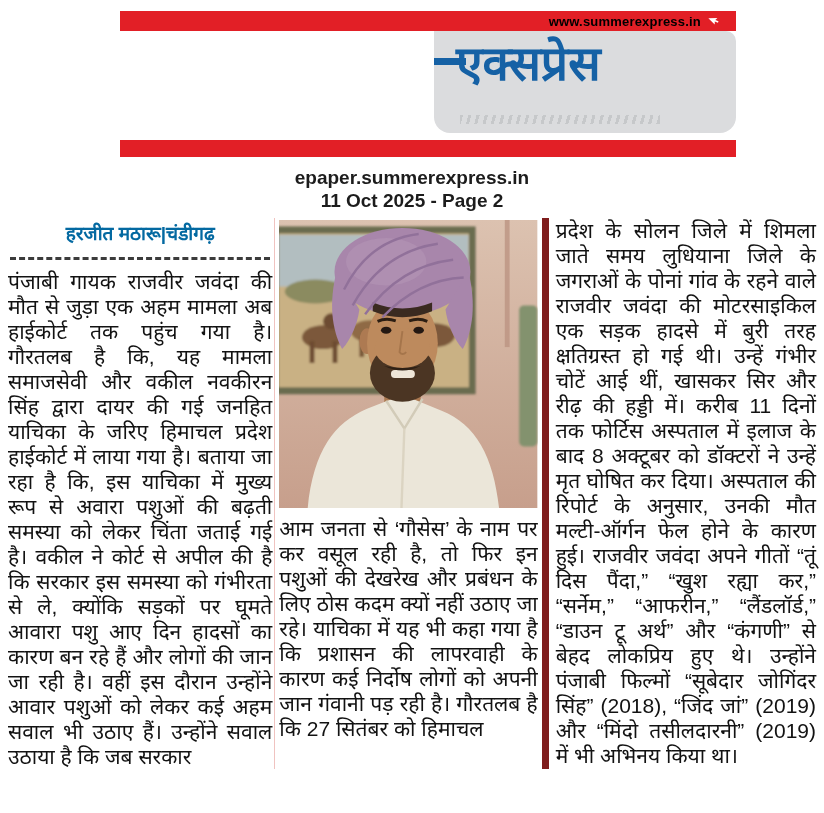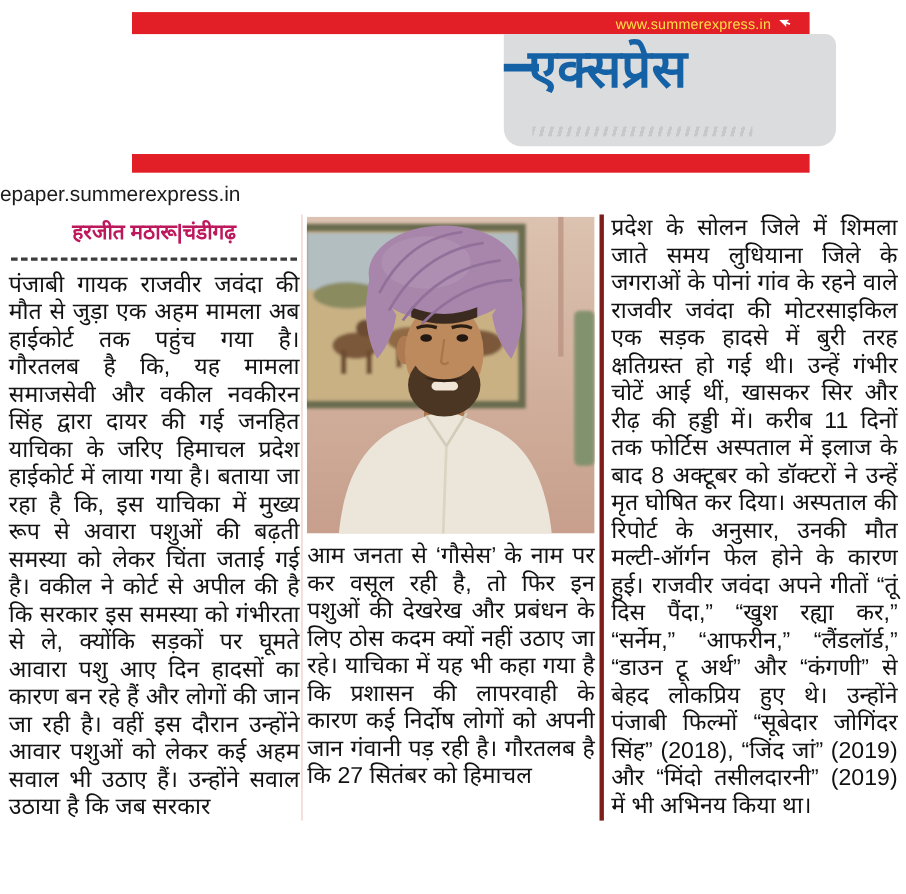--- a/index.html
+++ b/index.html
@@ -4,47 +4,47 @@
 <style>
   html,body{margin:0;padding:0;background:#ffffff;}
   .page{position:relative;width:824px;height:813px;background:#fff;overflow:hidden;
         font-family:"Liberation Sans","DejaVu Sans",sans-serif;color:#111;}
 
   
   .masthead{position:relative;height:160px;}
   .top-red-bar{position:absolute;left:120px;top:11px;width:616px;height:20px;background:#e21f26;
                display:flex;align-items:center;justify-content:flex-end;padding-right:16px;
                box-sizing:border-box;gap:7px;}
-  .url{color:#fde047;font-weight:normal;font-size:13px;letter-spacing:.2px;}
+  .url{color:#000000;font-weight:bold;font-size:13px;letter-spacing:.2px;}
   .cursor-svg{width:12px;height:12px;display:block;}
   .gray-box{position:absolute;left:434px;top:31px;width:302px;height:102px;background:#dbdcde;
-            border-radius:0 10px 16px 16px;margin-left:24px;}
+            border-radius:0 10px 16px 16px;}
   .logo-main{position:absolute;left:110px;top:10px;width:330px;font-size:118px;line-height:1.05;
              font-weight:bold;color:#e21f26;white-space:nowrap;}
   .blue-dash{position:absolute;left:0;top:27px;width:32px;height:7px;background:#1561a5;}
   .logo-sub{position:absolute;left:22px;top:4px;font-size:48px;line-height:1.2;font-weight:bold;
             color:#1561a5;white-space:nowrap;}
   .chevrons{position:absolute;left:26px;bottom:9px;width:200px;height:9px;
             background:repeating-linear-gradient(105deg,#c6c8ca 0 3px,transparent 3px 8px);}
   .bottom-red-bar{position:absolute;left:120px;top:140px;width:616px;height:17px;background:#e21f26;}
 
   
-  .meta{margin-top:6px;text-align:left;font-size:19px;line-height:23px;color:#1c1c1c;}
+  .meta{margin-top:6px;text-align:center;font-size:19px;line-height:23px;color:#1c1c1c;font-weight:bold;}
 
   
   .headline{margin:18px 8px 0;font-size:40px;line-height:1.25;font-weight:bold;color:#0d0d0d;
             text-align:center;white-space:nowrap;}
 
   
   .article{display:flex;margin-top:6px;padding:0 8px;align-items:stretch;}
   .col-left{width:266px;}
   .col-mid{width:276px;margin:0 2px;padding:2px 4px 0;box-sizing:border-box;
-           border-left:1px solid #f0c3c0;border-right:4px solid #7f1d1d;}
+           border-left:1px solid #f0c3c0;border-right:7px solid #7f1d1d;}
   .col-right{width:262px;padding-left:5px;}
-  .byline{text-align:center;font-weight:bold;font-size:19px;margin-top:2px;color:#be185d;}
+  .byline{text-align:center;font-weight:bold;font-size:19px;margin-top:2px;color:#0369a1;}
   .dashes{border-top:3px dashed #3c3c3c;margin:11px 2px 9px;}
   .body-text{margin:0;font-size:21px;line-height:25px;text-align:justify;color:#121212;}
   .photo{height:288px;margin-bottom:8px;}
   .photo svg{display:block;width:100%;height:100%;}
 </style>
 </head>
 <body>
 
 <div class="page">
 
@@ -63,20 +63,21 @@
       <div class="blue-dash"></div>
       <div class="logo-sub">एक्सप्रेस</div>
       <div class="chevrons"></div>
     </div>
 
     <div class="bottom-red-bar"></div>
   </header>
 
   <div class="meta">
     <div>epaper.summerexpress.in</div>
+    <div>11 Oct 2025 - Page 2</div>
   </div>
 
 
   <div class="article">
 
     <div class="col-left">
       <div class="byline">हरजीत मठारू|चंडीगढ़</div>
       <div class="dashes"></div>
       <p class="body-text">पंजाबी गायक राजवीर जवंदा की मौत से जुड़ा एक अहम मामला अब हाईकोर्ट तक पहुंच गया है। गौरतलब है कि, यह मामला समाजसेवी और वकील नवकीरन सिंह द्वारा दायर की गई जनहित याचिका के जरिए हिमाचल प्रदेश हाईकोर्ट में लाया गया है। बताया जा रहा है कि, इस याचिका में मुख्य रूप से अवारा पशुओं की बढ़ती समस्या को लेकर चिंता जताई गई है। वकील ने कोर्ट से अपील की है कि सरकार इस समस्या को गंभीरता से ले, क्योंकि सड़कों पर घूमते आवारा पशु आए दिन हादसों का कारण बन रहे हैं और लोगों की जान जा रही है। वहीं इस दौरान उन्होंने आवार पशुओं को लेकर कई अहम सवाल भी उठाए हैं। उन्होंने सवाल उठाया है कि जब सरकार</p>
     </div>

